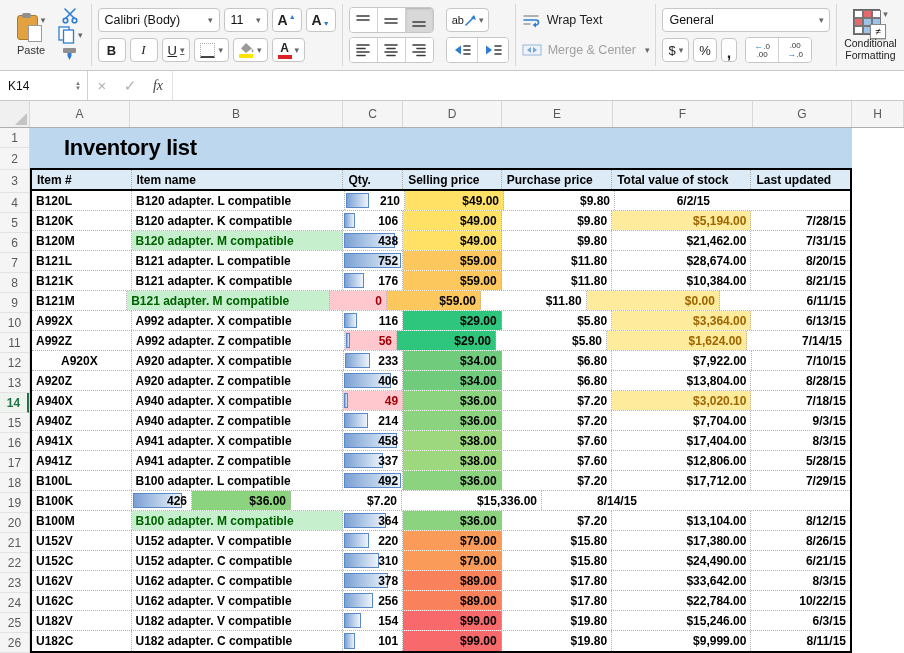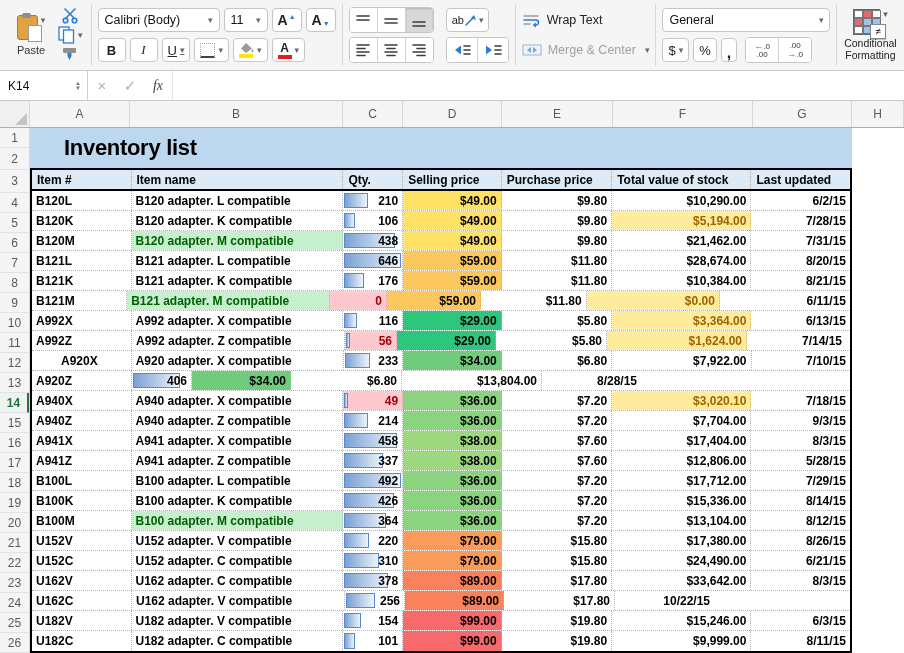--- a/index.html
+++ b/index.html
@@ -449,21 +449,20 @@
           <div>
               <div class="trow">
                 <div class="tcell t-item" style="width: 100px;">B120L</div>
                 <div class="tcell t-name" style="width: 213px;">B120 adapter. L compatible</div>
                 <div class="tcell t-qty" style="width: 60px;">
                   <div class="qbar" style="width: calc(43% - 2px);"></div>
                   <span class="qval">210</span>
                 </div>
                 <div class="tcell t-sell" style="width: 99px; background: rgb(255, 225, 101);">$49.00</div>
                 <div class="tcell t-purchase" style="width: 111px;">$9.80</div>
-                <div class="tcell t-total" style="width: 140px;">$10,290.00</div>
                 <div class="tcell t-date" style="width: 99px;">6/2/15</div>
               </div>
               <div class="trow">
                 <div class="tcell t-item" style="width: 100px;">B120K</div>
                 <div class="tcell t-name" style="width: 213px;">B120 adapter. K compatible</div>
                 <div class="tcell t-qty" style="width: 60px;">
                   <div class="qbar" style="width: calc(22% - 2px);"></div>
                   <span class="qval">106</span>
                 </div>
                 <div class="tcell t-sell" style="width: 99px; background: rgb(255, 225, 101);">$49.00</div>
@@ -481,21 +480,21 @@
                 <div class="tcell t-sell" style="width: 99px; background: rgb(255, 225, 101);">$49.00</div>
                 <div class="tcell t-purchase" style="width: 111px;">$9.80</div>
                 <div class="tcell t-total" style="width: 140px;">$21,462.00</div>
                 <div class="tcell t-date" style="width: 99px;">7/31/15</div>
               </div>
               <div class="trow">
                 <div class="tcell t-item" style="width: 100px;">B121L</div>
                 <div class="tcell t-name" style="width: 213px;">B121 adapter. L compatible</div>
                 <div class="tcell t-qty" style="width: 60px;">
                   <div class="qbar" style="width: calc(99% - 2px);"></div>
-                  <span class="qval">646</span>
+                  <span class="qval">752</span>
                 </div>
                 <div class="tcell t-sell" style="width: 99px; background: rgb(252, 199, 92);">$59.00</div>
                 <div class="tcell t-purchase" style="width: 111px;">$11.80</div>
                 <div class="tcell t-total" style="width: 140px;">$28,674.00</div>
                 <div class="tcell t-date" style="width: 99px;">8/20/15</div>
               </div>
               <div class="trow">
                 <div class="tcell t-item" style="width: 100px;">B121K</div>
                 <div class="tcell t-name" style="width: 213px;">B121 adapter. K compatible</div>
                 <div class="tcell t-qty" style="width: 60px;">
@@ -549,20 +548,21 @@
                   <div class="qbar" style="width: calc(47% - 2px);"></div>
                   <span class="qval">233</span>
                 </div>
                 <div class="tcell t-sell" style="width: 99px; background: rgb(112, 203, 124);">$34.00</div>
                 <div class="tcell t-purchase" style="width: 111px;">$6.80</div>
                 <div class="tcell t-total" style="width: 140px;">$7,922.00</div>
                 <div class="tcell t-date" style="width: 99px;">7/10/15</div>
               </div>
               <div class="trow">
                 <div class="tcell t-item" style="width: 100px;">A920Z</div>
+                <div class="tcell t-name" style="width: 213px;">A920 adapter. Z compatible</div>
                 <div class="tcell t-qty" style="width: 60px;">
                   <div class="qbar" style="width: calc(83% - 2px);"></div>
                   <span class="qval">406</span>
                 </div>
                 <div class="tcell t-sell" style="width: 99px; background: rgb(112, 203, 124);">$34.00</div>
                 <div class="tcell t-purchase" style="width: 111px;">$6.80</div>
                 <div class="tcell t-total" style="width: 140px;">$13,804.00</div>
                 <div class="tcell t-date" style="width: 99px;">8/28/15</div>
               </div>
               <div class="trow">
@@ -620,21 +620,20 @@
                   <div class="qbar" style="width: calc(100% - 2px);"></div>
                   <span class="qval">492</span>
                 </div>
                 <div class="tcell t-sell" style="width: 99px; background: rgb(139, 211, 126);">$36.00</div>
                 <div class="tcell t-purchase" style="width: 111px;">$7.20</div>
                 <div class="tcell t-total" style="width: 140px;">$17,712.00</div>
                 <div class="tcell t-date" style="width: 99px;">7/29/15</div>
               </div>
               <div class="trow">
                 <div class="tcell t-item" style="width: 100px;">B100K</div>
-                <div class="tcell t-name" style="width: 213px;">B100 adapter. K compatible</div>
                 <div class="tcell t-qty" style="width: 60px;">
                   <div class="qbar" style="width: calc(87% - 2px);"></div>
                   <span class="qval">426</span>
                 </div>
                 <div class="tcell t-sell" style="width: 99px; background: rgb(139, 211, 126);">$36.00</div>
                 <div class="tcell t-purchase" style="width: 111px;">$7.20</div>
                 <div class="tcell t-total" style="width: 140px;">$15,336.00</div>
                 <div class="tcell t-date" style="width: 99px;">8/14/15</div>
               </div>
               <div class="trow">
@@ -687,20 +686,21 @@
               </div>
               <div class="trow">
                 <div class="tcell t-item" style="width: 100px;">U162C</div>
                 <div class="tcell t-name" style="width: 213px;">U162 adapter. V compatible</div>
                 <div class="tcell t-qty" style="width: 60px;">
                   <div class="qbar" style="width: calc(52% - 2px);"></div>
                   <span class="qval">256</span>
                 </div>
                 <div class="tcell t-sell" style="width: 99px; background: rgb(249, 129, 91);">$89.00</div>
                 <div class="tcell t-purchase" style="width: 111px;">$17.80</div>
+                <div class="tcell t-total" style="width: 140px;">$22,784.00</div>
                 <div class="tcell t-date" style="width: 99px;">10/22/15</div>
               </div>
               <div class="trow">
                 <div class="tcell t-item" style="width: 100px;">U182V</div>
                 <div class="tcell t-name" style="width: 213px;">U182 adapter. V compatible</div>
                 <div class="tcell t-qty" style="width: 60px;">
                   <div class="qbar" style="width: calc(31% - 2px);"></div>
                   <span class="qval">154</span>
                 </div>
                 <div class="tcell t-sell" style="width: 99px; background: rgb(248, 105, 107);">$99.00</div>

